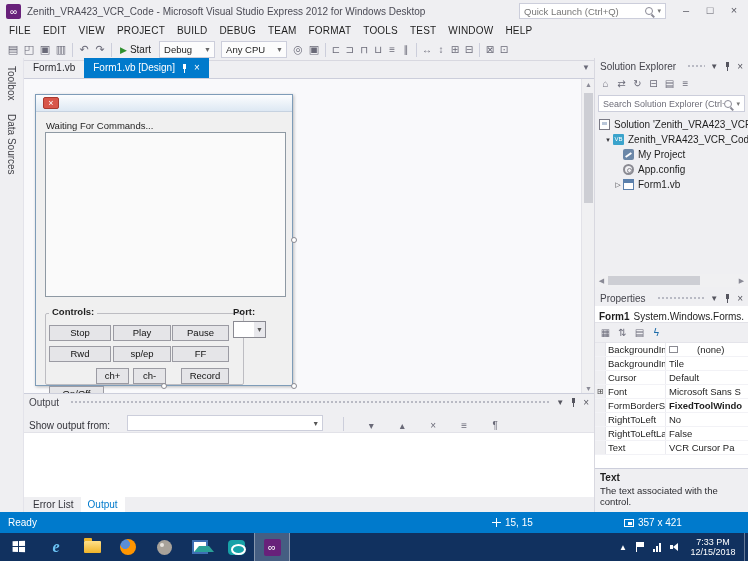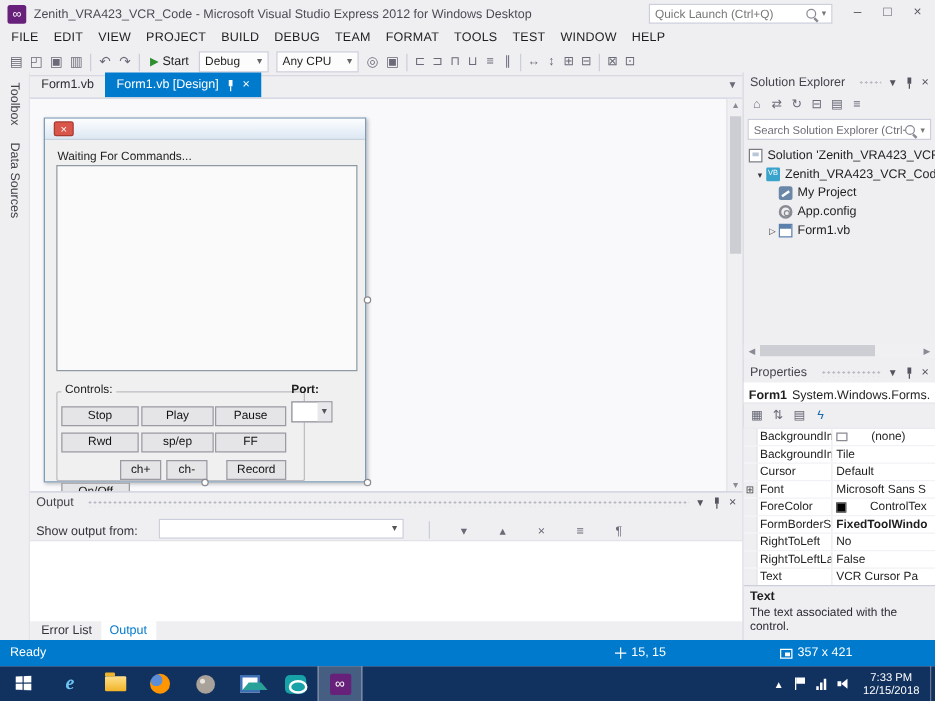--- a/index.html
+++ b/index.html
@@ -42,21 +42,21 @@
   .tab-overflow{margin-left:auto;margin-right:4px;color:#6a6a78;font-size:8px;line-height:20px}
   
   #designer{position:absolute;left:24px;top:78px;width:570px;height:315px;background:#f9f9fb;border-top:1px solid #cccedb}
   #design-form{position:absolute;left:11px;top:15px;width:258px;height:292px;background:#f0f0f0;border:1px solid #7e9cb8;box-shadow:1px 1px 3px rgba(0,0,0,.25)}
   .form-tb{height:17px;background:linear-gradient(#fcfdfe,#dde8f3);display:flex;align-items:center;padding:0 2px 0 7px;border-bottom:1px solid #c6d2e0}
   .form-title{font-size:10px;color:#15151a;flex:1;white-space:nowrap;overflow:hidden}
   .form-close{width:16px;height:12px;background:#d8564a;border:1px solid #a93a30;border-radius:2px;color:#fff;font-size:9px;line-height:10px;text-align:center;flex:none}
   .f-abs{position:absolute;font-size:9.5px}
   .listbox{position:absolute;left:9px;top:37px;width:241px;height:165px;background:#fafafa;border:1px solid #8e99a3}
   .groupbox{position:absolute;left:9px;top:218px;width:199px;height:72px;border:1px solid #bdbdc2;border-radius:2px}
-  .glabel{position:absolute;left:13px;top:211px;background:#f0f0f0;padding:0 3px;font-weight:normal;font-size:9.5px}
+  .glabel{position:absolute;left:13px;top:211px;background:#f0f0f0;padding:0 3px;font-weight:bold;font-size:9.5px}
   .plabel{position:absolute;left:197px;top:211px;font-weight:bold;font-size:9.5px}
   .port-combo{position:absolute;left:197px;top:226px;width:33px;height:17px;background:#fff;border:1px solid #8a8a92;display:flex;align-items:center}
   .port-combo .car{margin-left:auto;width:11px;text-align:center;color:#555;font-size:7px;background:#e8e8ec;height:100%;line-height:15px}
   .vcr-btn{position:absolute;height:16px;background:#e5e5e8;border:1px solid #9b9ba3;font-size:9.5px;text-align:center;line-height:14px;color:#111;overflow:hidden;white-space:nowrap}
   .handle{position:absolute;width:6px;height:6px;background:#fff;border:1px solid #8a8a92;border-radius:50%}
   .vscroll{position:absolute;right:0;top:0;width:13px;height:315px;background:#f0f0f2;border-left:1px solid #e2e2e8;color:#8a8a96}
   .vscroll .ar{position:absolute;left:0;width:13px;text-align:center;font-size:7px}
   .vthumb{position:absolute;left:2px;top:14px;width:9px;height:110px;background:#cdced4}
   
   #output-panel{position:absolute;left:24px;top:393px;width:570px;height:104px;background:#efeff2;border-top:1px solid #cccedb}
@@ -411,28 +411,20 @@
       </div>
       <div class="prow">
         <span class="pgut">⊞</span>
         <span class="pname">Font</span>
         <span class="pval">
             <span>Microsoft Sans S</span>
           </span>
       </div>
       <div class="prow">
         <span class="pgut"></span>
-        <span class="pname">ForeColor</span>
-        <span class="pval">
-            <span class="swatch"></span>
-            <span>ControlTex</span>
-          </span>
-      </div>
-      <div class="prow">
-        <span class="pgut"></span>
         <span class="pname">FormBorderSty</span>
         <span class="pval bold">
             <span>FixedToolWindo</span>
           </span>
       </div>
       <div class="prow">
         <span class="pgut"></span>
         <span class="pname">RightToLeft</span>
         <span class="pval">
             <span>No</span>

